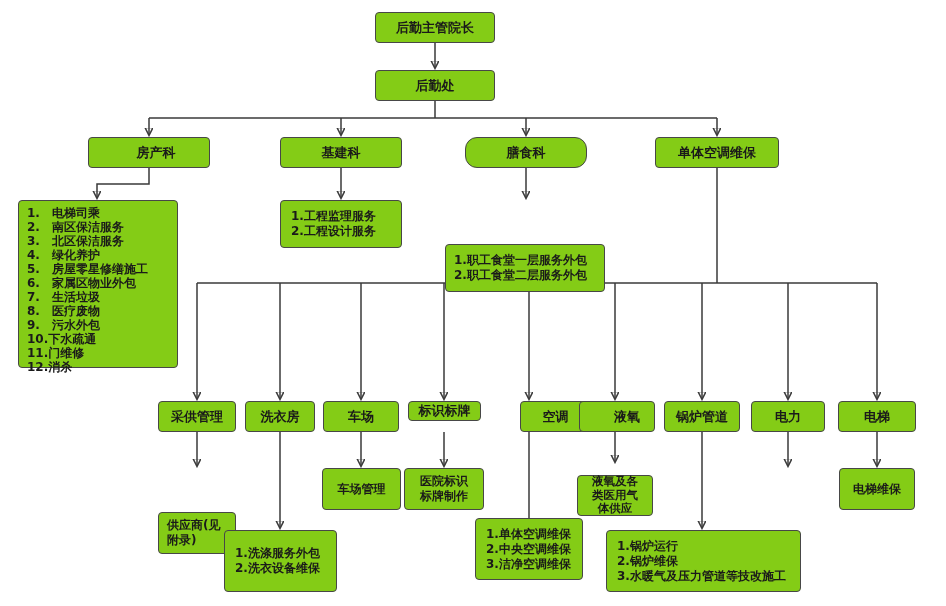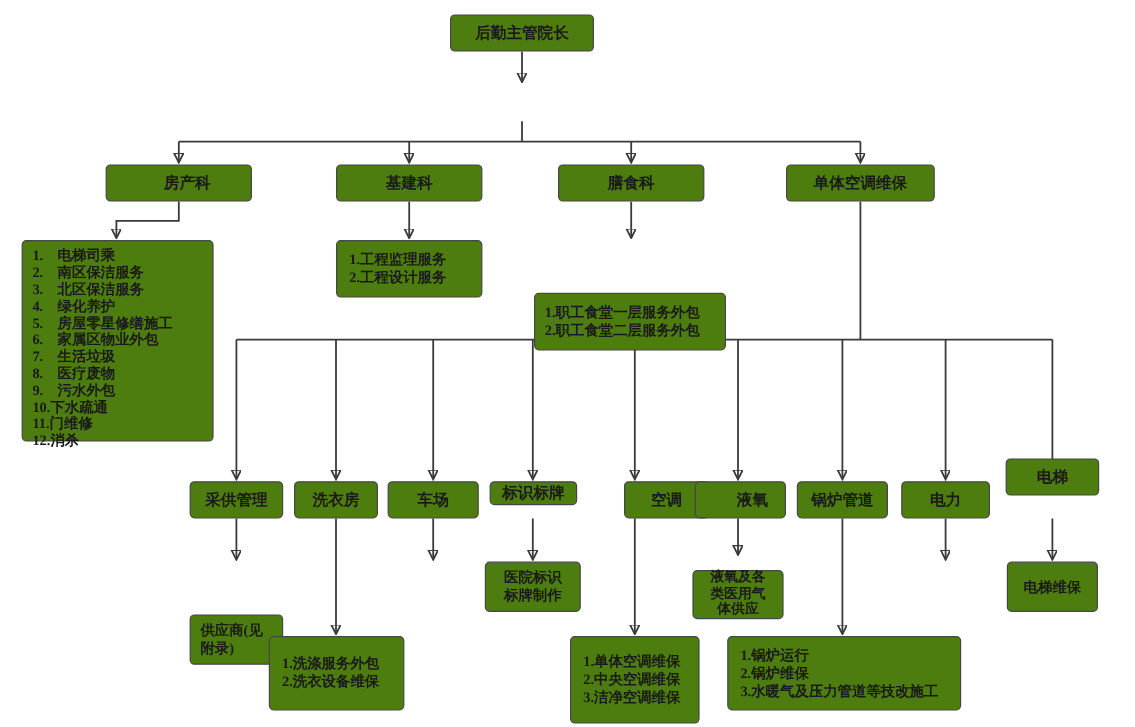--- a/index.html
+++ b/index.html
@@ -1,24 +1,24 @@
 <!DOCTYPE html>
 <html><head>
 <meta charset="utf-8">
 <style>
   html,body{margin:0;padding:0;background:#ffffff;}
   body{width:946px;height:606px;position:relative;overflow:hidden;
        font-family:"DejaVu Sans","Liberation Sans",sans-serif;color:#1a1a1a;}
   #canvas{position:absolute;left:0;top:0;width:946px;height:606px;}
   svg.wires{position:absolute;left:0;top:0;width:946px;height:606px;z-index:1;}
   svg.wires path{stroke:#3a3a3a;stroke-width:1.5;fill:none;}
-  .node{position:absolute;z-index:2;background:#4d7c0f;border:1.6px solid #474747;
+  .node{position:absolute;z-index:2;background:#84cc16;border:1.6px solid #474747;
         border-radius:4px;box-sizing:border-box;display:flex;align-items:center;
         justify-content:center;text-align:center;font-weight:bold;font-size:13px;
-        line-height:16px;white-space:pre-line;font-family:Liberation Serif, serif;}
+        line-height:16px;white-space:pre-line;}
   .node.left{justify-content:flex-start;text-align:left;}
   .node.small{font-size:12px;line-height:15px;}
   .node.tiny{font-size:11.5px;line-height:13.5px;}
   .node.listbox{font-size:12px;line-height:14px;align-items:flex-start;
         padding:5px 4px 0 8px;justify-content:flex-start;text-align:left;}
   .pad10{padding-left:10px;}
   .pad8{padding-left:8px;margin-top:44px;}
 </style>
 </head>
 <body>
@@ -57,24 +57,25 @@
     <path d="M444,432 V466" marker-end="url(#arrow)"></path>
     <path d="M615,432 V462" marker-end="url(#arrow)"></path>
     <path d="M788,432 V466" marker-end="url(#arrow)"></path>
     <path d="M877,432 V466" marker-end="url(#arrow)"></path>
     <path d="M280,432 V528" marker-end="url(#arrow)"></path>
     <path d="M529,432 V528" marker-end="url(#arrow)"></path>
     <path d="M702,432 V528" marker-end="url(#arrow)"></path>
   </svg>
 
   <div class="node" style="left:375px;top:12px;width:120px;height:31px;">后勤主管院长</div>
+  <div class="node" style="left:375px;top:70px;width:120px;height:31px;">后勤处</div>
 
   <div class="node" style="left:88px;top:137px;width:122px;height:31px;padding-left:14px;">房产科</div>
   <div class="node" style="left:280px;top:137px;width:122px;height:31px;">基建科</div>
-  <div class="node" style="left:465px;top:137px;width:122px;height:31px;">膳食科</div>
+  <div class="node" style="left:465px;top:137px;width:122px;height:31px;border-radius:12px;">膳食科</div>
   <div class="node" style="left:655px;top:137px;width:124px;height:31px;">单体空调维保</div>
 
   <div class="node listbox" style="left:18px;top:200px;width:160px;height:168px;">1.　电梯司乘
 2.　南区保洁服务
 3.　北区保洁服务
 4.　绿化养护
 5.　房屋零星修缮施工
 6.　家属区物业外包
 7.　生活垃圾
 8.　医疗废物
@@ -88,33 +89,34 @@
 2.职工食堂二层服务外包</div>
 
   <div class="node" style="left:158px;top:401px;width:78px;height:31px;">采供管理</div>
   <div class="node" style="left:245px;top:401px;width:70px;height:31px;">洗衣房</div>
   <div class="node" style="left:323px;top:401px;width:76px;height:31px;">车场</div>
   <div class="node" style="left:408px;top:401px;width:73px;height:20px;">标识标牌</div>
   <div class="node" style="left:520px;top:401px;width:71px;height:31px;">空调</div>
   <div class="node" style="left:579px;top:401px;width:76px;height:31px;padding-left:20px;">液氧</div>
   <div class="node" style="left:664px;top:401px;width:76px;height:31px;">锅炉管道</div>
   <div class="node" style="left:751px;top:401px;width:74px;height:31px;">电力</div>
-  <div class="node" style="left:838px;top:382px;width:78px;height:31px;">电梯</div>
+  <div class="node" style="left:838px;top:401px;width:78px;height:31px;">电梯</div>
 
   <div class="node left small pad8" style="left:158px;top:468px;width:78px;height:42px;">供应商(见
 附录)</div>
+  <div class="node small" style="left:322px;top:468px;width:79px;height:42px;">车场管理</div>
   <div class="node small" style="left:404px;top:468px;width:80px;height:42px;">医院标识
 标牌制作</div>
   <div class="node tiny" style="left:577px;top:440px;width:76px;height:41px;margin-top:35px;">液氧及各
 类医用气
 体供应</div>
   <div class="node small" style="left:839px;top:468px;width:76px;height:42px;">电梯维保</div>
 
   <div class="node left small pad10" style="left:224px;top:530px;width:113px;height:62px;">1.洗涤服务外包
 2.洗衣设备维保</div>
-  <div class="node left small pad10" style="left:475px;top:530px;width:108px;height:73px;">1.单体空调维保
+  <div class="node left small pad10" style="left:475px;top:518px;width:108px;height:62px;">1.单体空调维保
 2.中央空调维保
 3.洁净空调维保</div>
   <div class="node left small pad10" style="left:606px;top:530px;width:195px;height:62px;">1.锅炉运行
 2.锅炉维保
 3.水暖气及压力管道等技改施工</div>
 
 </div>
 
 </body></html>

